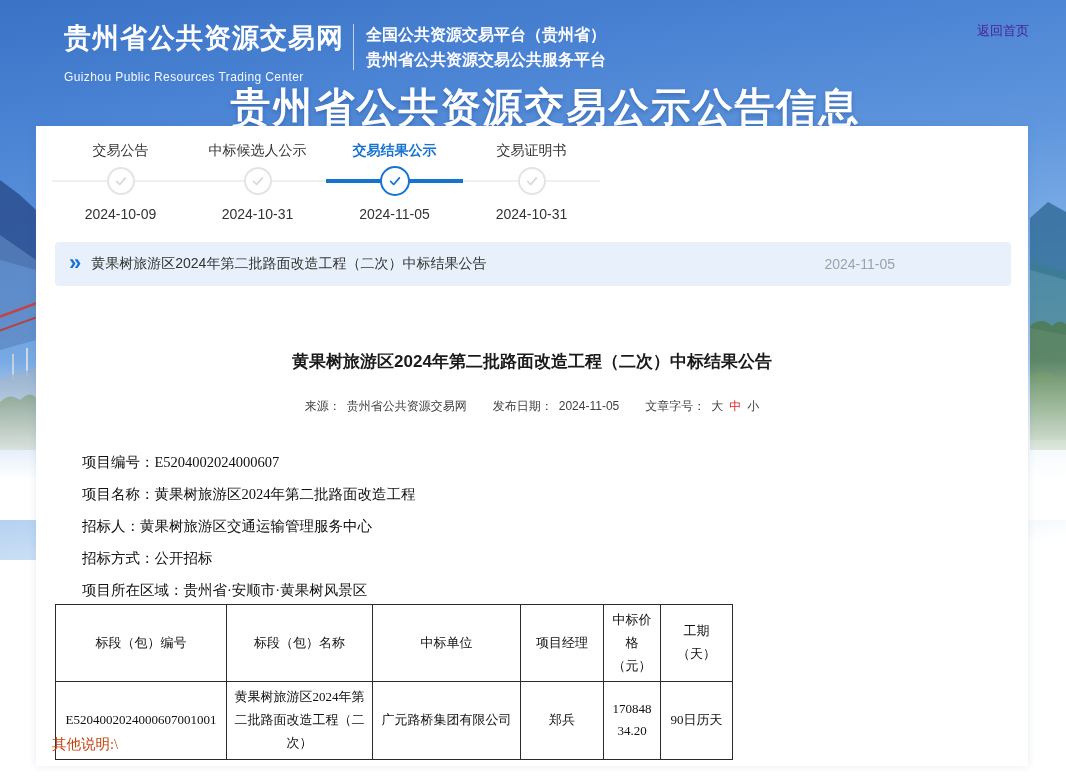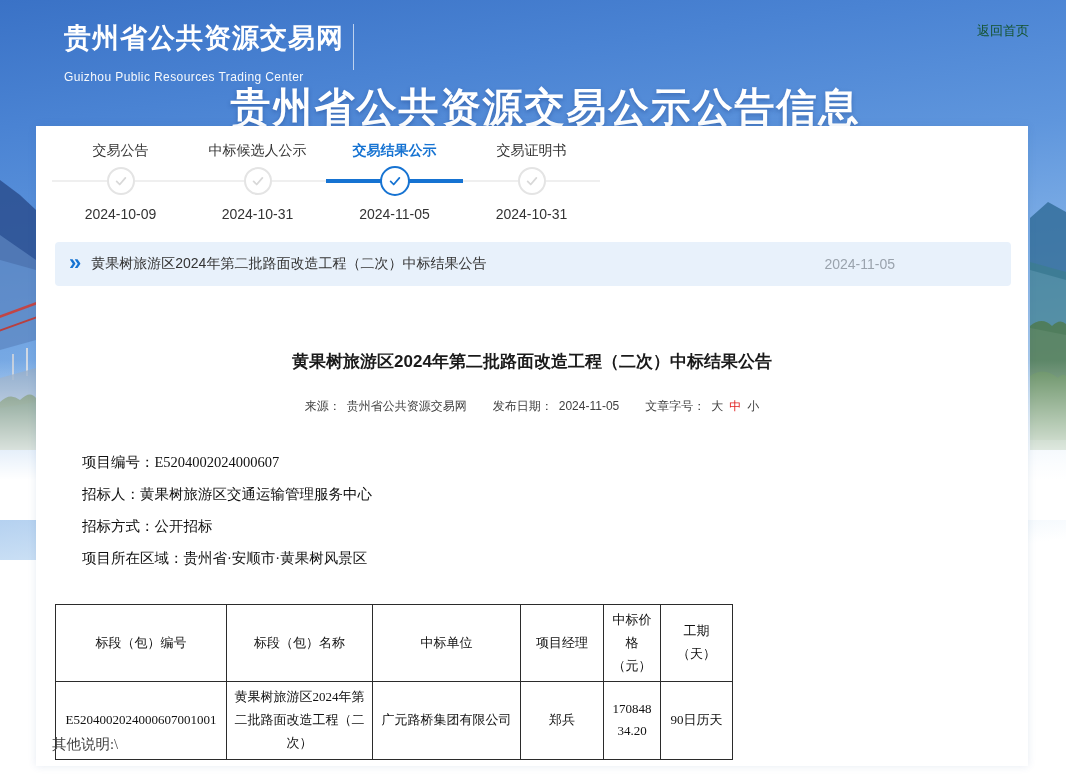--- a/index.html
+++ b/index.html
@@ -14,21 +14,21 @@
   .bg-fade { position:absolute; left:0; top:360px; width:1066px; height:160px;
     background:linear-gradient(180deg,rgba(255,255,255,0) 0%,#ffffff 75%); }
 
   
   .header { position:absolute; left:16px; top:0; width:1066px; height:142px; color:#fff; }
   .logo-block { position:absolute; left:48px; top:20px; }
   .site-name { font-size:27px; font-weight:bold; letter-spacing:1px; }
   .site-name-en { font-size:12px; margin-top:14px; letter-spacing:.4px; color:rgba(255,255,255,.95); }
   .header-divider { position:absolute; left:337px; top:24px; width:1px; height:46px; background:rgba(255,255,255,.65); }
   .platform-block { position:absolute; left:350px; top:22px; font-size:16px; font-weight:bold; line-height:25px; }
-  .back-home { position:absolute; right:53px; top:22px; font-size:13px; color:#14532d; cursor:pointer; }
+  .back-home { position:absolute; right:53px; top:22px; font-size:13px; color:#4c1d95; cursor:pointer; }
   .hero-title { position:absolute; left:0; top:80px; width:1066px; text-align:center;
     font-size:40px; font-weight:bold; color:#fff; letter-spacing:2px;
     text-shadow:0 2px 4px rgba(25,60,130,.4);padding-left:25px; }
 
   
   .card { position:absolute; left:36px; top:126px; width:992px; height:640px; background:#fff;
     box-shadow:0 0 8px rgba(50,90,160,.12); }
 
   
   .stepper { position:absolute; left:16px; top:12px; display:flex; }
@@ -70,21 +70,21 @@
   
   .result-table { position:absolute; left:19px; top:478px; border-collapse:collapse;
     font-family:"Liberation Serif","DejaVu Serif",serif; font-size:13px; color:#111; table-layout:fixed; }
   .result-table th, .result-table td { border:1px solid #2b2b2b; text-align:center; vertical-align:middle;
     padding:4px 6px; font-weight:normal; line-height:1.75; }
   .result-table th { height:50px; }
   .result-table td { height:66px; }
   .cell-break { word-break:break-all; }
 
   .other-note { position:absolute; left:16px; top:609px; font-family:"Liberation Serif","DejaVu Serif",serif;
-    font-size:14.5px; color:#404040; }
+    font-size:14.5px; color:#c2410c; }
 </style>
 </head>
 <body>
 
 <div class="page">
 
   <div class="bg-sky"></div>
 
   <svg class="bg-strip left" viewBox="0 0 36 330" preserveAspectRatio="none">
     <polygon points="0,40 20,55 36,70 36,130 0,120" fill="#2c4f8f" opacity="0.85"></polygon>
@@ -105,20 +105,24 @@
   </svg>
 
   <div class="bg-fade"></div>
 
   <div class="header">
     <div class="logo-block">
       <div class="site-name">贵州省公共资源交易网</div>
       <div class="site-name-en">Guizhou Public Resources Trading Center</div>
     </div>
     <div class="header-divider"></div>
+    <div class="platform-block">
+      <div>全国公共资源交易平台（贵州省）</div>
+      <div>贵州省公共资源交易公共服务平台</div>
+    </div>
     <div class="back-home">返回首页</div>
   </div>
 
   <div class="hero-title">贵州省公共资源交易公示公告信息</div>
 
   <div class="card">
 
     <div class="stepper">
       <div class="step">
         <div class="step-label">交易公告</div>
@@ -173,20 +177,21 @@
     </div>
 
     <div class="article-title">黄果树旅游区2024年第二批路面改造工程（二次）中标结果公告</div>
 
     <div class="article-meta">
       <span>来源：</span><span>贵州省公共资源交易网</span><span class="meta-gap"></span><span>发布日期：</span><span>2024-11-05</span><span class="meta-gap"></span><span>文章字号：</span><span class="fs-link">大</span><span class="fs-link red">中</span><span class="fs-link">小</span>
     </div>
 
     <div class="fields">
       <div>项目编号：E5204002024000607</div>
+      <div>项目名称：黄果树旅游区2024年第二批路面改造工程</div>
       <div>招标人：黄果树旅游区交通运输管理服务中心</div>
       <div>招标方式：公开招标</div>
       <div>项目所在区域：贵州省·安顺市·黄果树风景区</div>
     </div>
 
     <table class="result-table">
       <colgroup>
         <col style="width:171px">
           <col style="width:146px">
           <col style="width:148px">

